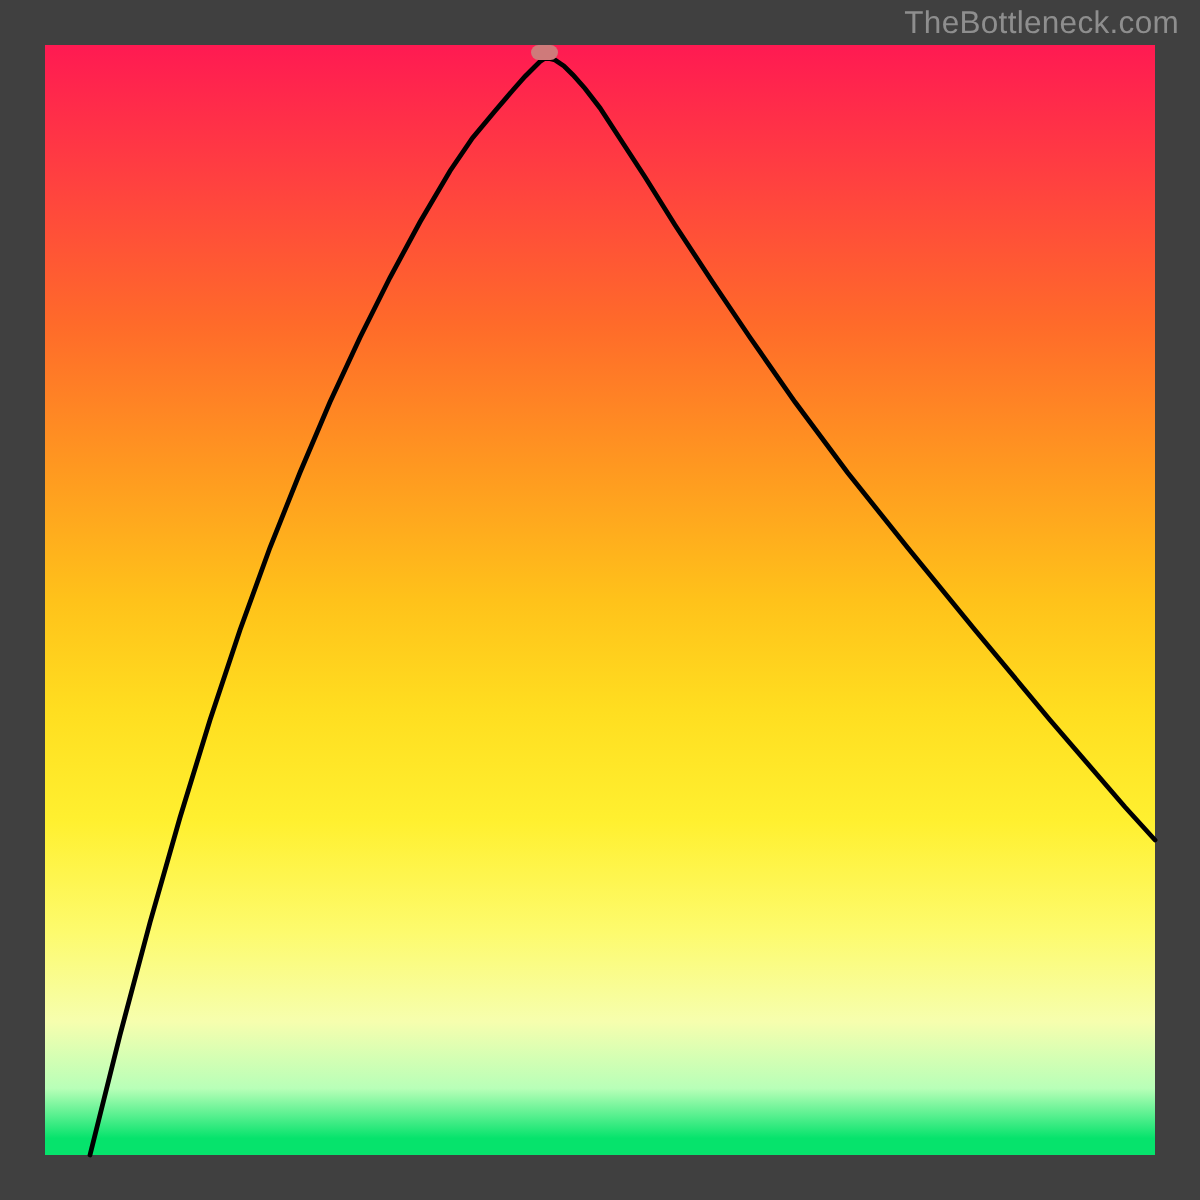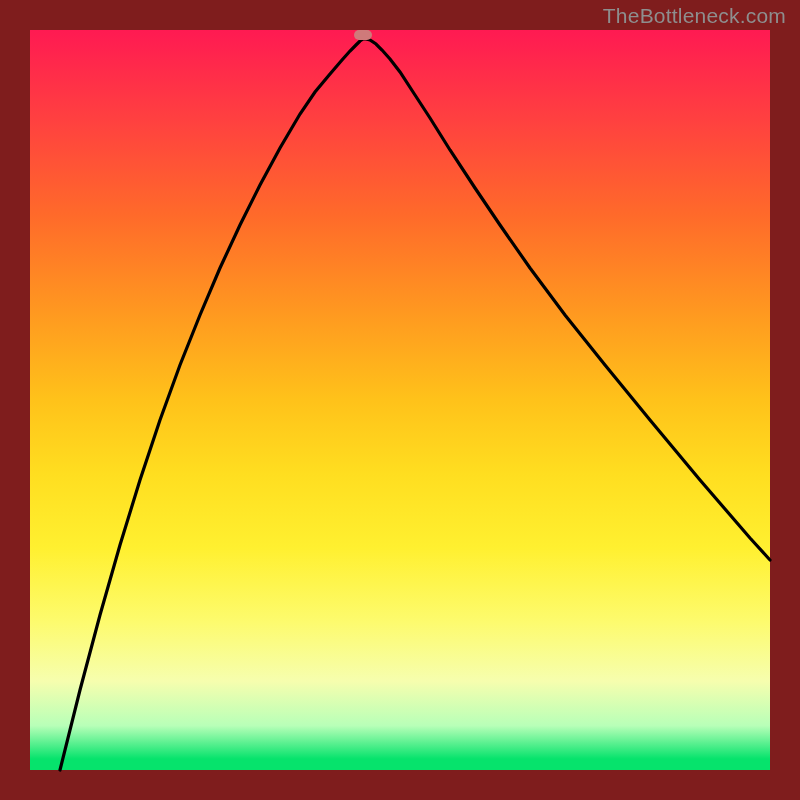--- a/index.html
+++ b/index.html
@@ -8,21 +8,21 @@
     width: 800px;
     height: 800px;
     overflow: hidden;
     background: #000;
     font-family: Arial, Helvetica, sans-serif;
   }
   .frame {
     position: relative;
     width: 800px;
     height: 800px;
-    background: #7f1d1d;
+    background: #404040;
   }
   .plot-area {
     position: absolute;
     left: 30px;
     top: 30px;
     width: 740px;
     height: 740px;
     background: linear-gradient(to bottom,
       #ff1a52 0%,
       #ff4040 12%,

